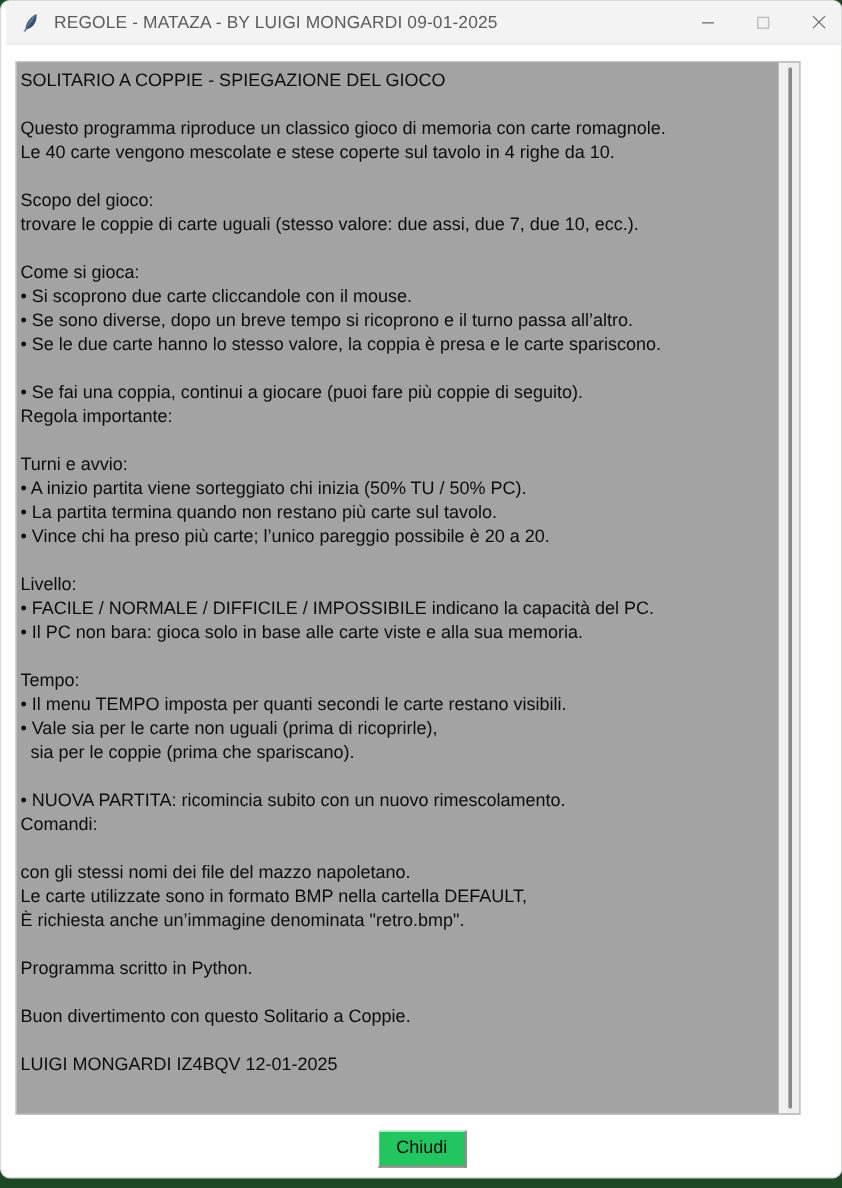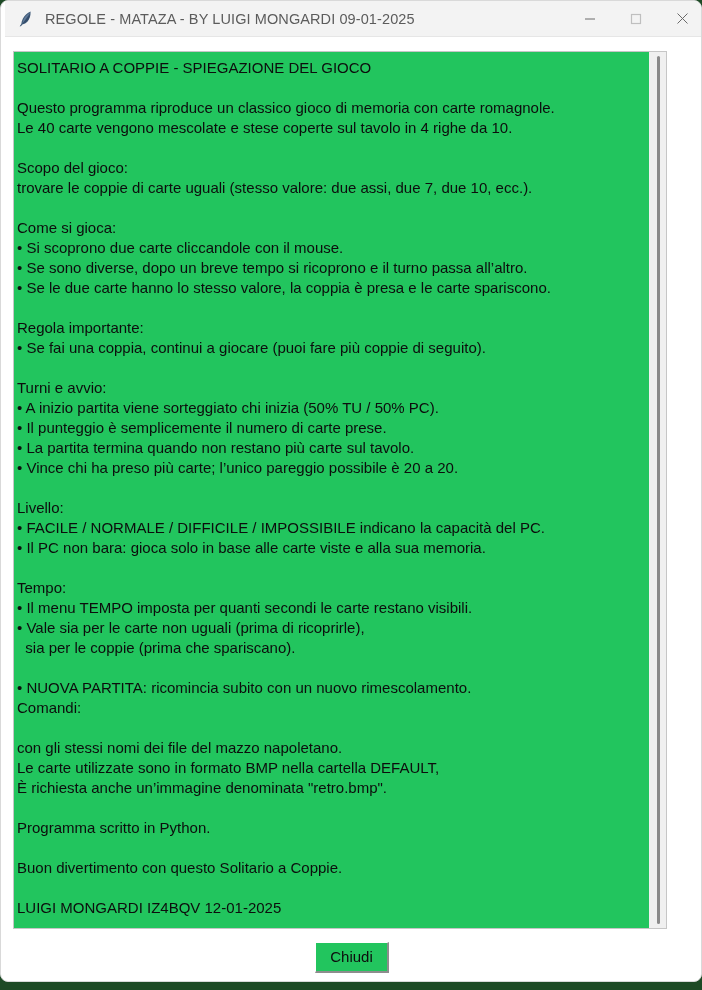--- a/index.html
+++ b/index.html
@@ -72,21 +72,21 @@
   }
   .winbtn svg { display: block; }
 
   
   #text-area {
     position: absolute;
     left: 12px;
     top: 50px;
     width: 654px;
     height: 878px;
-    background: #22c55e;
+    background: #a3a3a3;
     border: 1px solid #c6c6c6;
     box-sizing: border-box;
     overflow: hidden;
     display: flex;
   }
   #text-content {
     flex: 1 1 auto;
     padding: 6px 4px 4px 3px;
     box-sizing: border-box;
     overflow: hidden;
@@ -189,26 +189,25 @@
           <div class="line">Le 40 carte vengono mescolate e stese coperte sul tavolo in 4 righe da 10.</div>
           <div class="line blank">&nbsp;</div>
           <div class="line">Scopo del gioco:</div>
           <div class="line">trovare le coppie di carte uguali (stesso valore: due assi, due 7, due 10, ecc.).</div>
           <div class="line blank">&nbsp;</div>
           <div class="line">Come si gioca:</div>
           <div class="line">• Si scoprono due carte cliccandole con il mouse.</div>
           <div class="line">• Se sono diverse, dopo un breve tempo si ricoprono e il turno passa all’altro.</div>
           <div class="line">• Se le due carte hanno lo stesso valore, la coppia è presa e le carte spariscono.</div>
           <div class="line blank">&nbsp;</div>
+          <div class="line">• Se fai una coppia, continui a giocare (puoi fare più coppie di seguito).</div>
           <div class="line">Regola importante:</div>
-          <div class="line">• Se fai una coppia, continui a giocare (puoi fare più coppie di seguito).</div>
           <div class="line blank">&nbsp;</div>
           <div class="line">Turni e avvio:</div>
           <div class="line">• A inizio partita viene sorteggiato chi inizia (50% TU / 50% PC).</div>
-          <div class="line">• Il punteggio è semplicemente il numero di carte prese.</div>
           <div class="line">• La partita termina quando non restano più carte sul tavolo.</div>
           <div class="line">• Vince chi ha preso più carte; l’unico pareggio possibile è 20 a 20.</div>
           <div class="line blank">&nbsp;</div>
           <div class="line">Livello:</div>
           <div class="line">• FACILE / NORMALE / DIFFICILE / IMPOSSIBILE indicano la capacità del PC.</div>
           <div class="line">• Il PC non bara: gioca solo in base alle carte viste e alla sua memoria.</div>
           <div class="line blank">&nbsp;</div>
           <div class="line">Tempo:</div>
           <div class="line">• Il menu TEMPO imposta per quanti secondi le carte restano visibili.</div>
           <div class="line">• Vale sia per le carte non uguali (prima di ricoprirle),</div>

